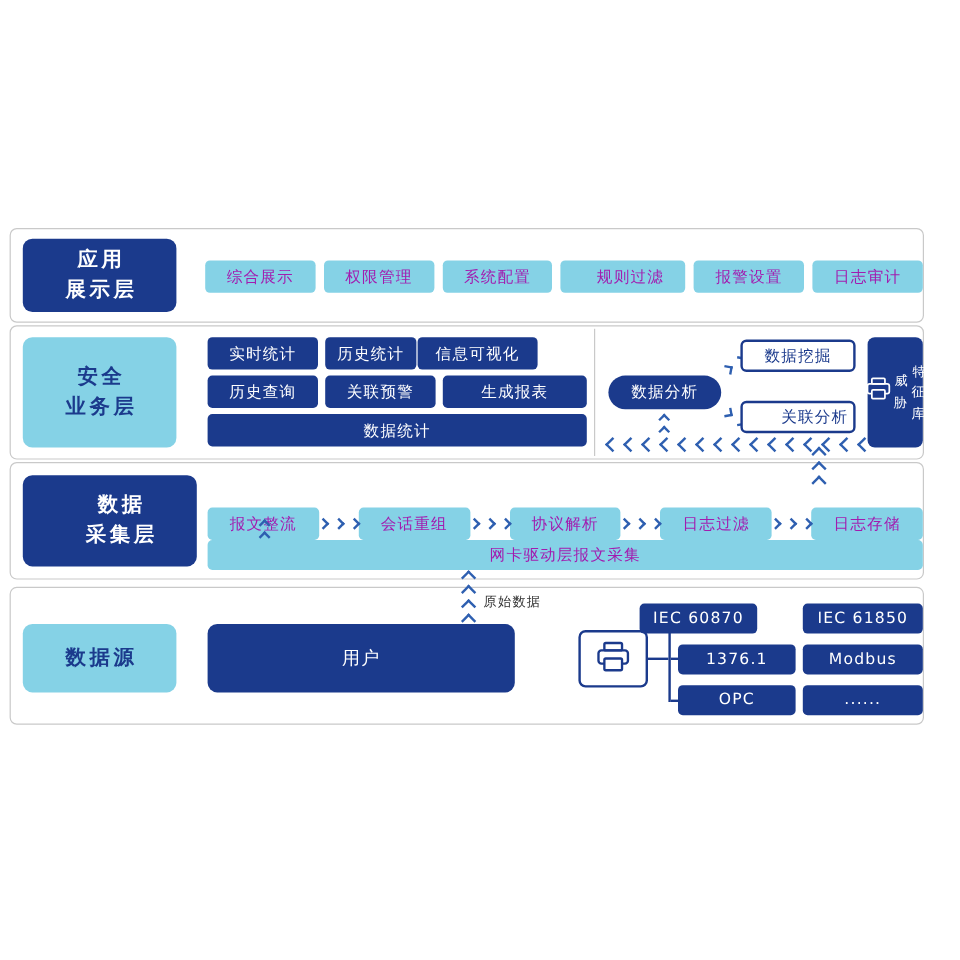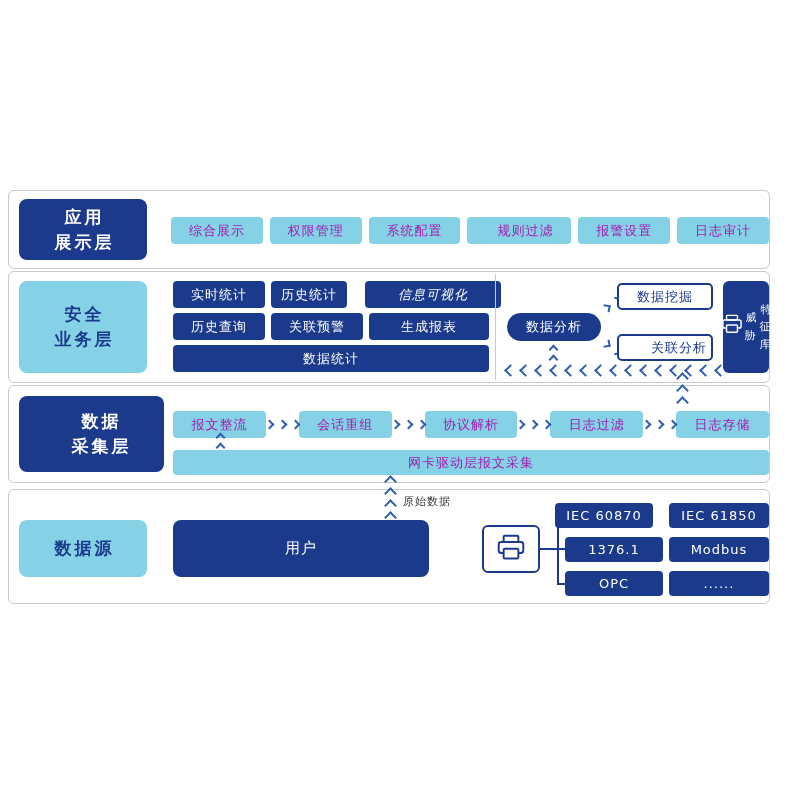--- a/index.html
+++ b/index.html
@@ -59,21 +59,21 @@
   </div>
 
   <div class="row" style="top:271px;height:110px;">
     <div class="layer-label light-bg" style="left:10px;top:9px;width:128px;height:92px;">
       <span>安全</span>
       <span>业务层</span>
     </div>
 
     <div class="node navy abs" style="left:164px;top:9px;width:92px;height:27px;">实时统计</div>
     <div class="node navy abs" style="left:262px;top:9px;width:76px;height:27px;">历史统计</div>
-    <div class="node navy abs" style="left:356px;top:9px;width:136px;height:27px;font-style:italic;">信息可视化</div>
+    <div class="node navy abs" style="left:339px;top:9px;width:100px;height:27px;">信息可视化</div>
     <div class="node navy abs" style="left:164px;top:41px;width:92px;height:27px;">历史查询</div>
     <div class="node navy abs" style="left:262px;top:41px;width:92px;height:27px;">关联预警</div>
     <div class="node navy abs" style="left:360px;top:41px;width:120px;height:27px;">生成报表</div>
     <div class="node navy abs" style="left:164px;top:73px;width:316px;height:27px;">数据统计</div>
 
     <div class="divider" style="left:486px;top:2px;height:106px;"></div>
 
     <div class="node navy abs" style="left:498px;top:41px;width:94px;height:28px;border-radius:14px;">数据分析</div>
 
     <div class="chv h right sm abs" style="left:593px;top:29px;transform:rotate(-35deg);">
@@ -122,21 +122,21 @@
       <span>特征库</span>
     </div>
   </div>
 
   <div class="row" style="top:385px;height:96px;">
     <div class="layer-label navy-bg" style="left:10px;top:10px;width:128px;height:76px;padding-left:17px;">
       <span>数据</span>
       <span>采集层</span>
     </div>
 
-    <div class="abs" style="left:164px;top:25px;width:596px;height:27px;display:flex;align-items:center;justify-content:space-between;">
+    <div class="abs" style="left:164px;top:37px;width:596px;height:27px;display:flex;align-items:center;justify-content:space-between;">
       <div class="node light" style="width:100px;height:27px;">报文整流</div>
       <div class="chv h right sm">
           <i></i>
           <i></i>
           <i></i>
         </div>
       <div class="node light" style="width:100px;height:27px;">会话重组</div>
       <div class="chv h right sm">
           <i></i>
           <i></i>
@@ -181,21 +181,21 @@
         </svg>
       </span>
     </div>
 
     <div class="cline" style="left:531px;top:58px;width:17px;height:2px;"></div>
     <div class="cline" style="left:548px;top:24px;width:2px;height:71px;"></div>
     <div class="cline" style="left:550px;top:24px;width:6px;height:2px;"></div>
     <div class="cline" style="left:550px;top:58px;width:6px;height:2px;"></div>
     <div class="cline" style="left:550px;top:93px;width:6px;height:2px;"></div>
 
-    <div class="node navy abs" style="left:546px;top:13px;width:98px;height:25px;">IEC 60870</div>
+    <div class="node navy abs" style="left:524px;top:13px;width:98px;height:25px;">IEC 60870</div>
     <div class="node navy abs" style="left:556px;top:47px;width:98px;height:25px;">1376.1</div>
     <div class="node navy abs" style="left:556px;top:81px;width:98px;height:25px;">OPC</div>
     <div class="node navy abs" style="left:660px;top:13px;width:100px;height:25px;">IEC 61850</div>
     <div class="node navy abs" style="left:660px;top:47px;width:100px;height:25px;">Modbus</div>
     <div class="node navy abs" style="left:660px;top:81px;width:100px;height:25px;">......</div>
   </div>
 
   <div class="chv v up abs" style="left:678px;top:374px;">
       <i></i>
       <i></i>

